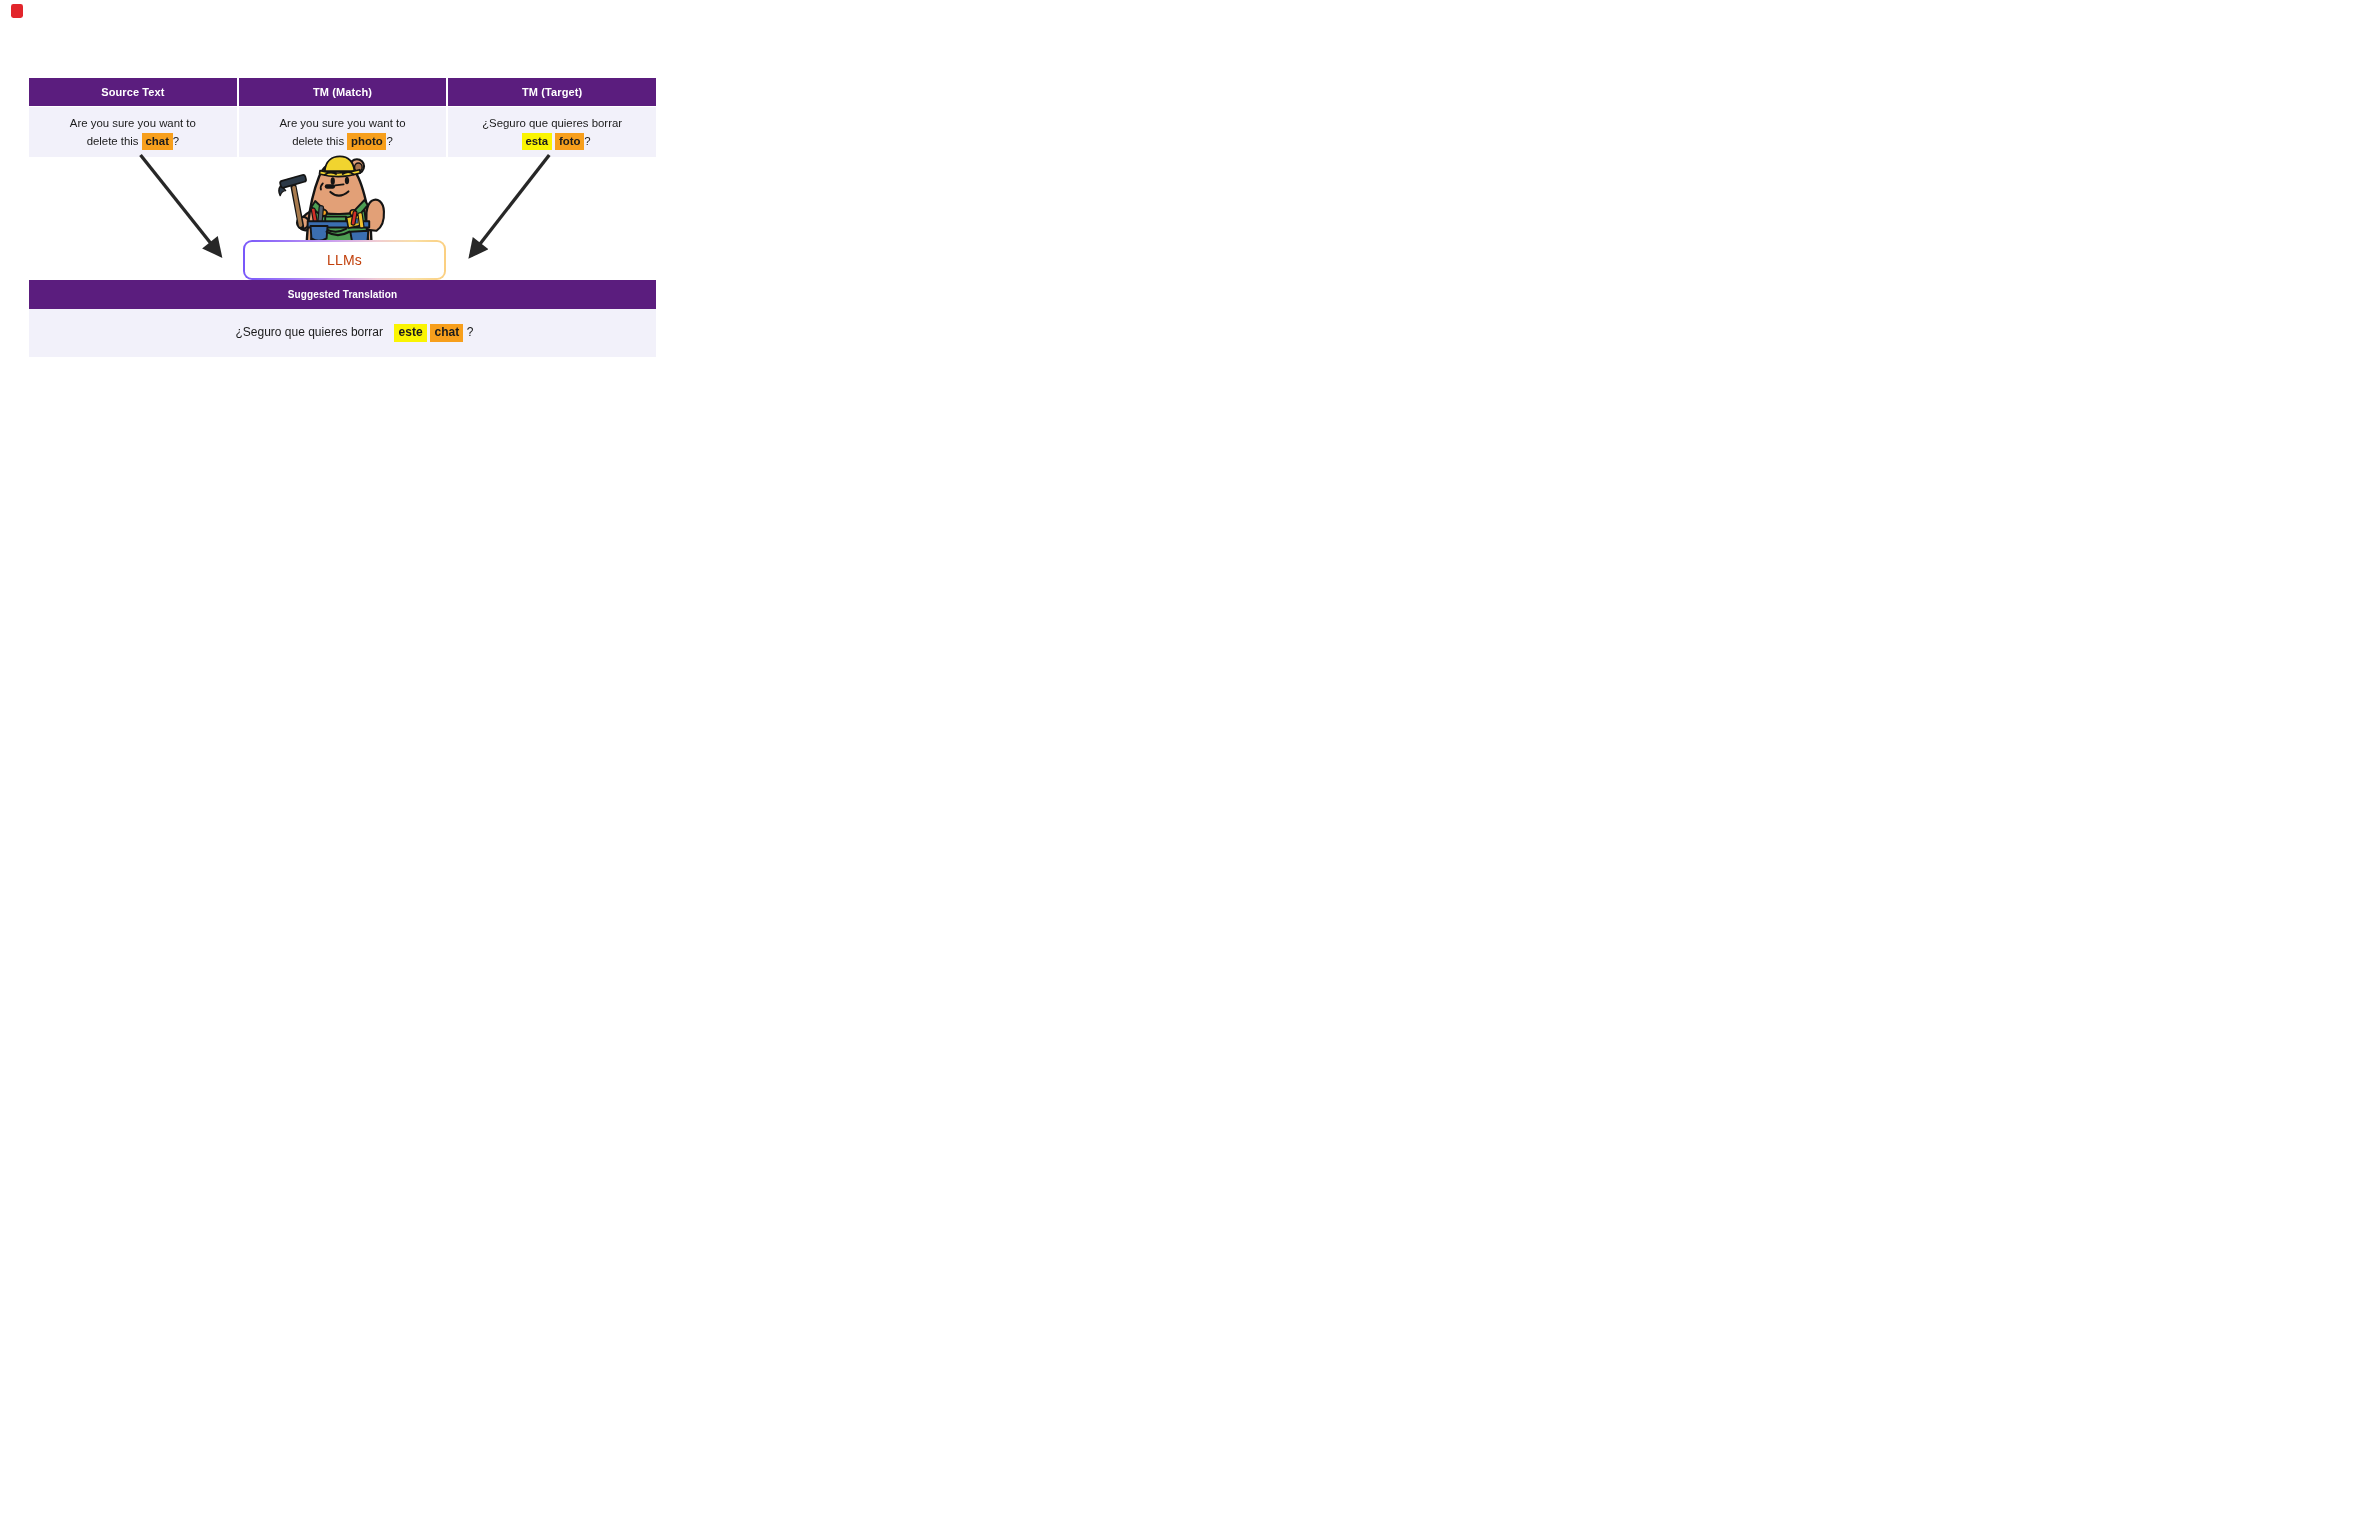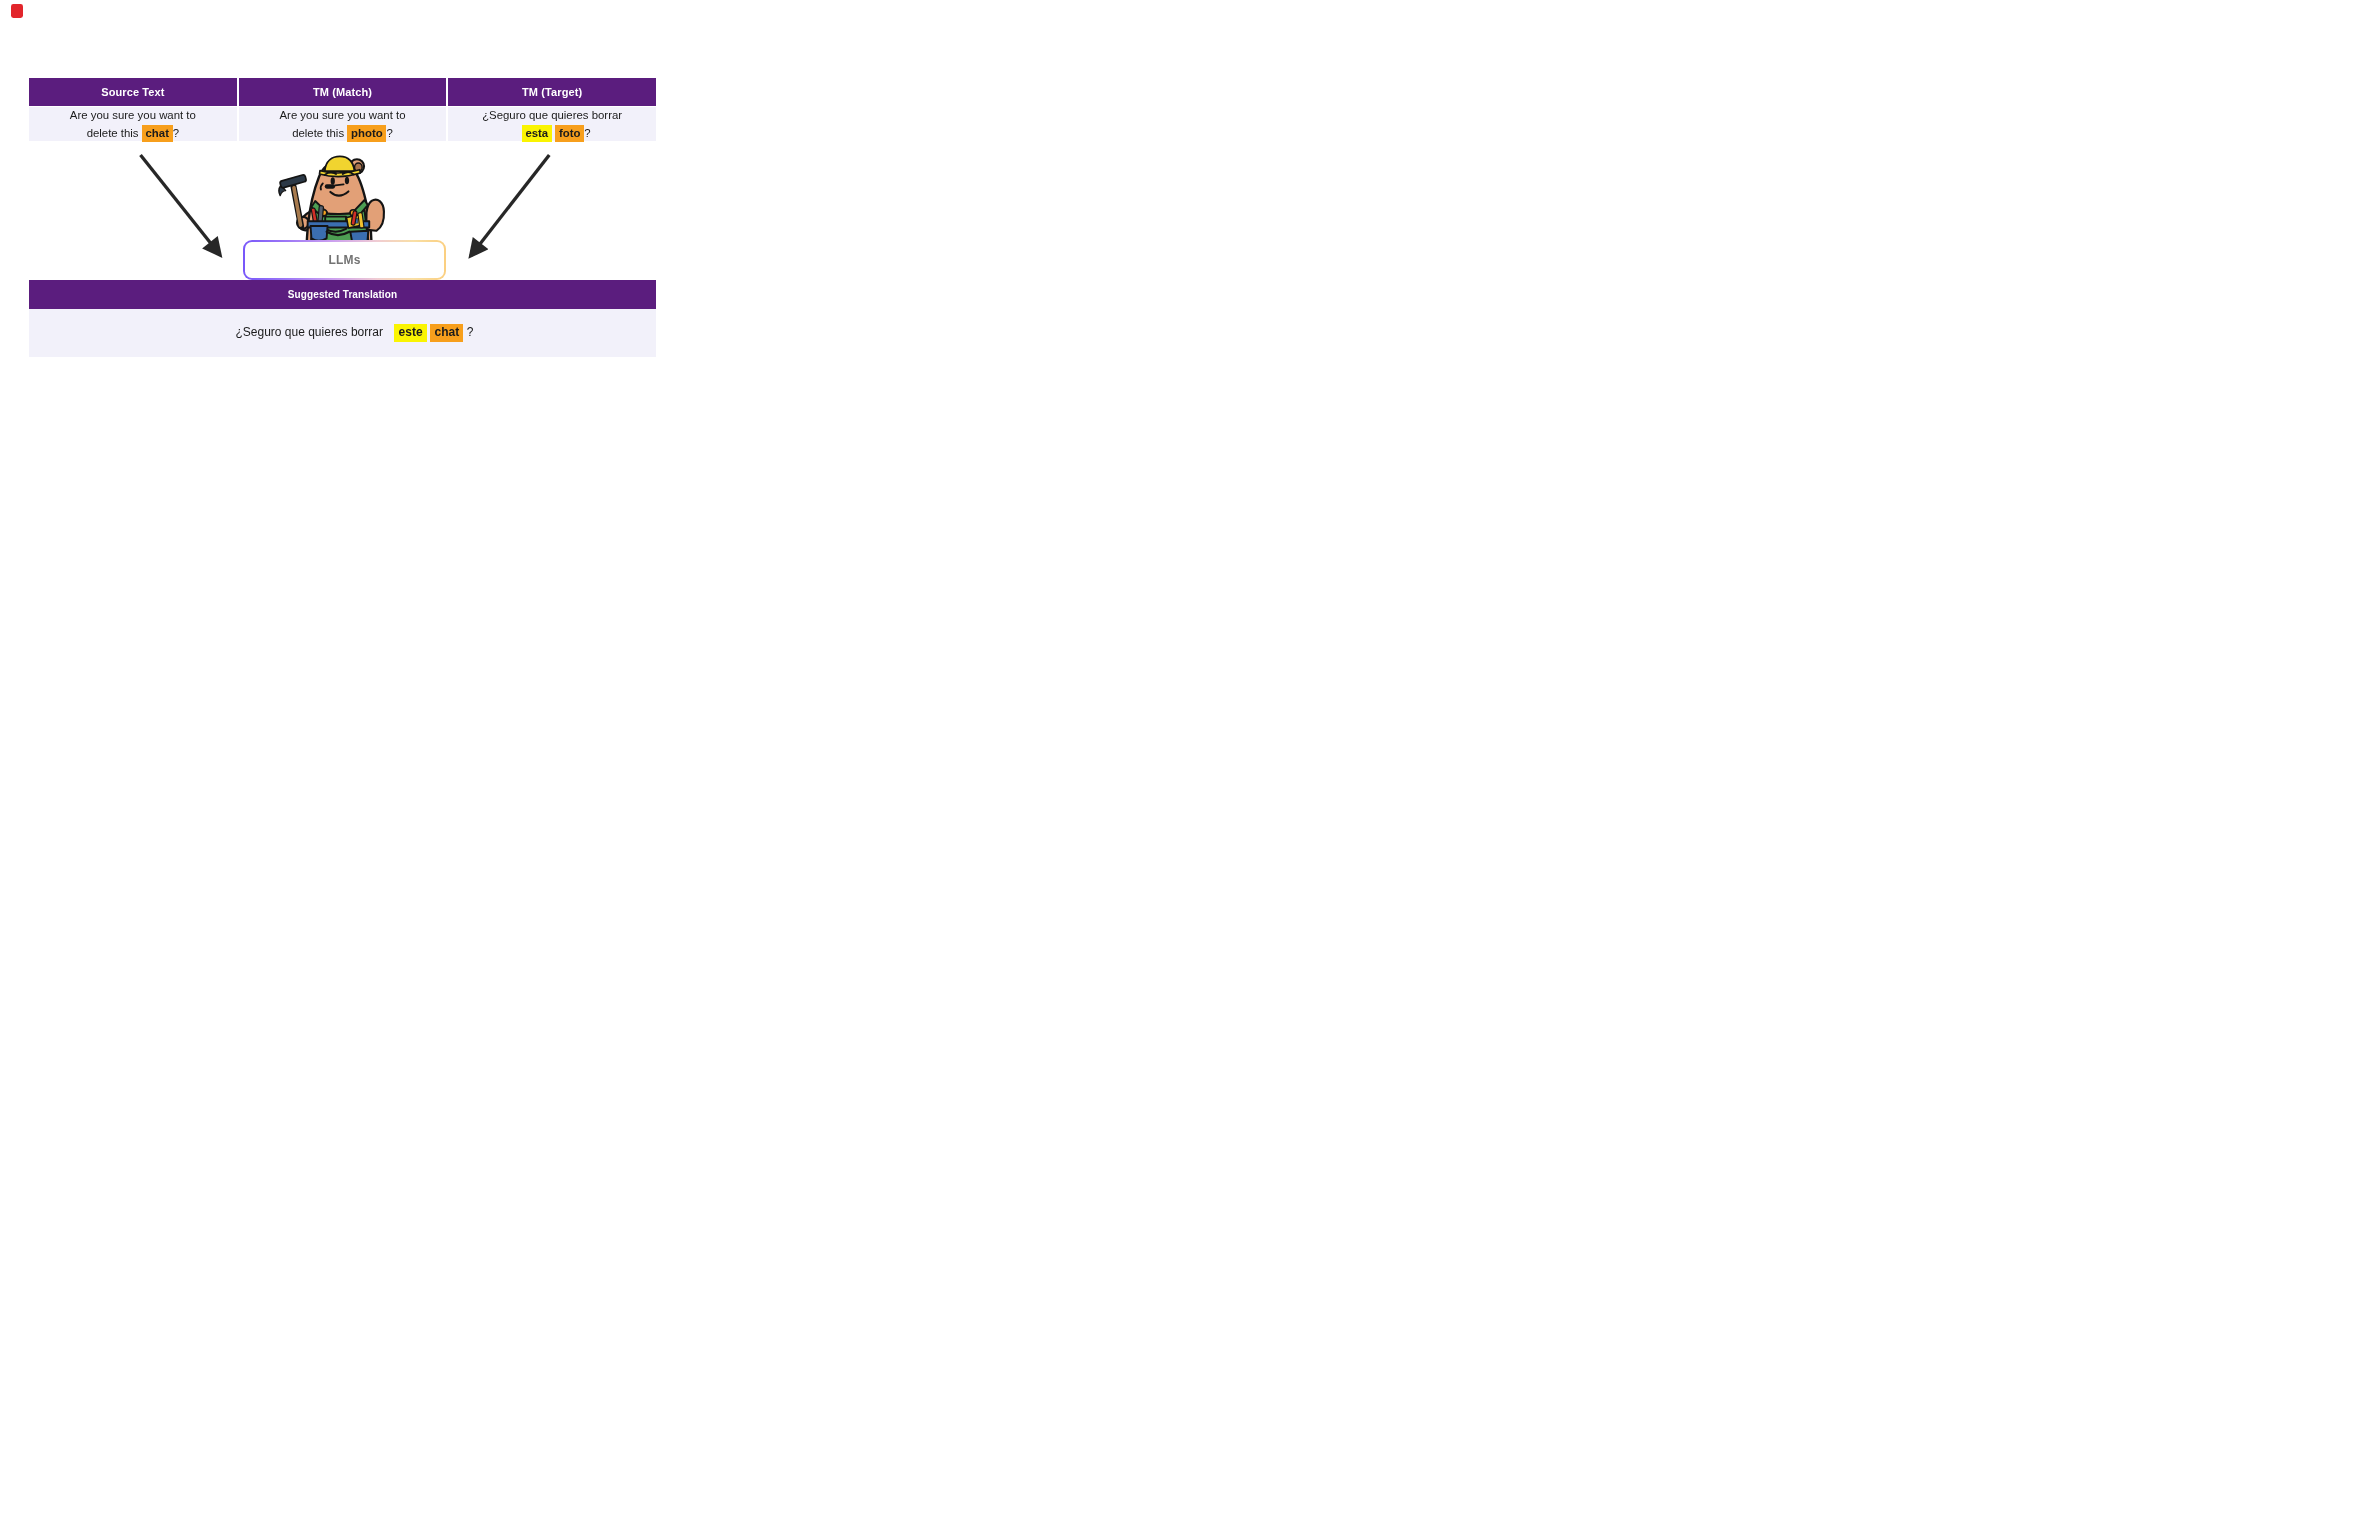--- a/index.html
+++ b/index.html
@@ -11,21 +11,21 @@
   .red-marker {
     position:absolute; left:11px; top:3.8px; width:12px; height:14.3px;
     background:#e2252b; border-radius:2.4px;
   }
   .title {
     position:absolute; left:0; top:26px; width:100%; text-align:center;
     font-size:19.5px; font-weight:bold; color:#262626; letter-spacing:0.2px;
   }
   .row { position:absolute; left:29px; width:627px; display:flex; gap:1.9px; }
   .hdr-row { top:78px; height:28px; }
-  .cell-row { top:107px; height:34px;border-radius:23px; }
+  .cell-row { top:107px; height:50px;border-radius:23px; }
   .hdr {
     flex:1; background:#5b1d7e; color:#ffffff; font-weight:bold; font-size:11px;
     display:flex; align-items:center; justify-content:center; letter-spacing:0.1px;
   }
   .cell {
     flex:1; background:#f2f1fa; color:#1b1b1b; font-size:11.4px;
     display:flex; align-items:center; justify-content:center; text-align:center;
   }
   .cell p { max-width:153px; line-height:18px; }
   .hl { display:inline-block; font-weight:bold; padding:1px 3.8px; line-height:14.7px; }
@@ -35,21 +35,21 @@
   .arrows { position:absolute; left:0; top:0; width:685px; height:385px; z-index:2; pointer-events:none; }
   .llm-box {
     position:absolute; left:243px; top:240px; width:203px; height:40px; z-index:3;
     border-radius:9px; padding:2.4px;
     background:linear-gradient(90deg,#7857fa 0%,#9e78f6 22%,#cda2ee 45%,#f0ccd3 66%,#f9dfa5 84%,#fbcf80 100%);
   }
   .llm-inner {
     width:100%; height:100%; background:#ffffff; border-radius:6.7px;
     display:flex; align-items:center; justify-content:center;
   }
-  .llm-label { font-size:12px; font-weight:bold; color:#737373; letter-spacing:0.2px; }
+  .llm-label { font-size:14px; font-weight:normal; color:#c2410c; letter-spacing:0.2px; }
   .result-hdr {
     position:absolute; left:29px; top:280px; width:627px; height:28.5px; background:#5b1d7e;
     color:#ffffff; font-weight:bold; font-size:10px;
     display:flex; align-items:center; justify-content:center; letter-spacing:0.1px;
   }
   .result-cell {
     position:absolute; left:29px; top:309px; width:627px; height:48px; background:#f2f1fa;
     color:#1b1b1b; font-size:12px; display:flex; align-items:center; justify-content:center;padding-left:24px;
   }
   .result-cell .hl { padding:1.4px 4.3px; line-height:15.7px; }

